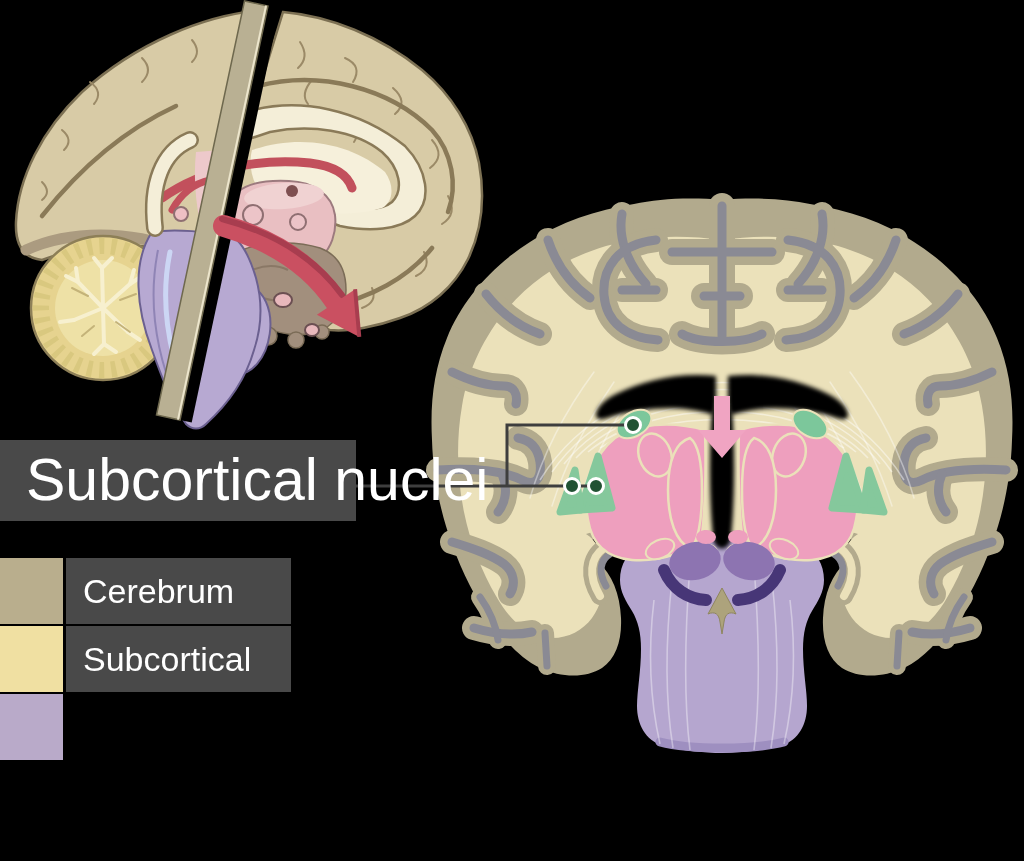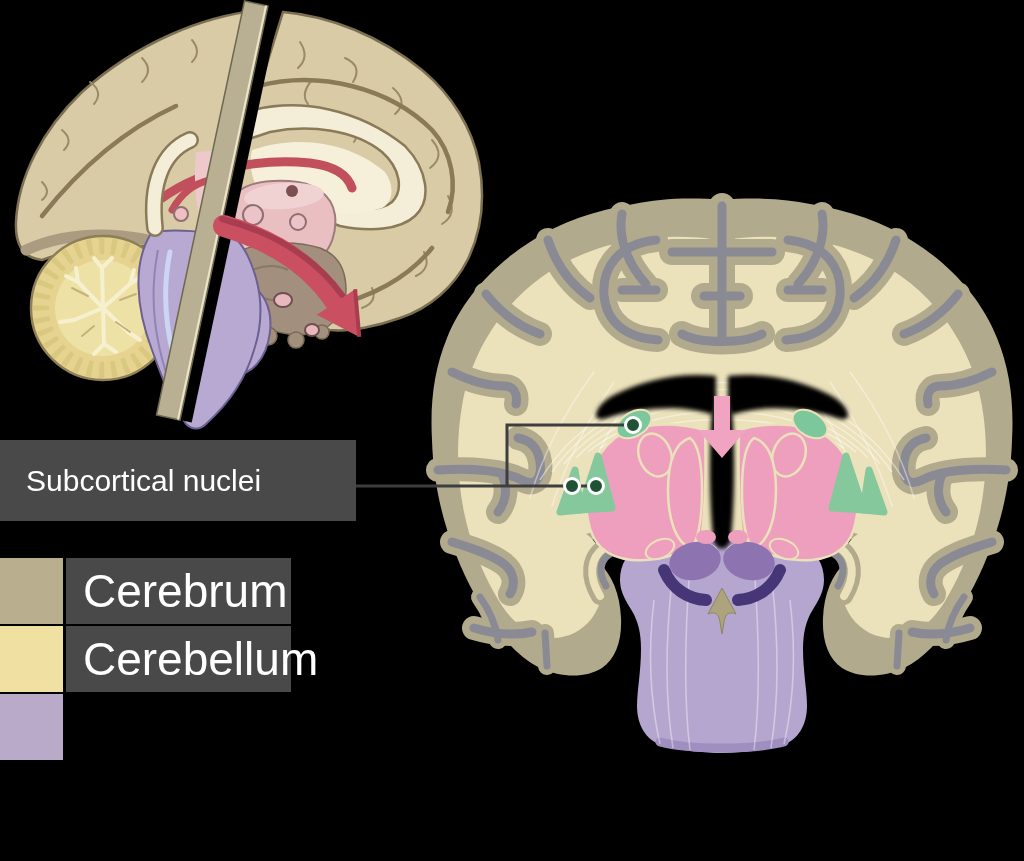--- a/index.html
+++ b/index.html
@@ -1,26 +1,26 @@
 <!DOCTYPE html>
 <html><head>
 <meta charset="utf-8">
 <style>
   html,body{margin:0;padding:0;background:#000;}
   #stage{position:relative;width:1024px;height:861px;background:#000;overflow:hidden;
          font-family:"Liberation Sans", sans-serif;}
   #stage svg{position:absolute;left:0;top:0;}
   .callout-box{position:absolute;left:0;top:440px;width:356px;height:81px;
-    background:#494949;color:#fff;font-size:30px;line-height:81px;padding-left:26px;
+    background:#494949;color:#fff;font-size:59px;line-height:81px;padding-left:26px;
     box-sizing:border-box;white-space:nowrap;}
   .legend{position:absolute;left:0;top:558px;width:291px;}
   .legend-row{position:relative;height:66px;margin-bottom:2px;}
   .legend-swatch{position:absolute;left:0;top:0;width:63px;height:66px;}
   .legend-label{position:absolute;left:66px;top:0;width:225px;height:66px;background:#494949;
-    color:#fff;font-size:46px;line-height:66px;padding-left:17px;box-sizing:border-box;}
+    color:#fff;font-size:34px;line-height:66px;padding-left:17px;box-sizing:border-box;}
 </style>
 </head>
 <body>
 
 <div id="stage">
 
 <svg width="1024" height="861" viewBox="0 0 1024 861">
   <defs>
     <filter id="soften" x="-20%" y="-20%" width="140%" height="140%">
       <feGaussianBlur stdDeviation="2"></feGaussianBlur>
@@ -259,20 +259,20 @@
   <span>Subcortical nuclei</span>
 </div>
 
 <div class="legend">
   <div class="legend-row">
     <div class="legend-swatch" style="background: rgb(185, 174, 141);"></div>
     <div class="legend-label">Cerebrum</div>
   </div>
   <div class="legend-row">
     <div class="legend-swatch" style="background: rgb(240, 224, 162);"></div>
-    <div class="legend-label">Cerebellum</div>
+    <div class="legend-label">Subcortical</div>
   </div>
   <div class="legend-row">
     <div class="legend-swatch" style="background: rgb(185, 170, 201);"></div>
   </div>
 </div>
 
 </div>
 
 </body></html>

